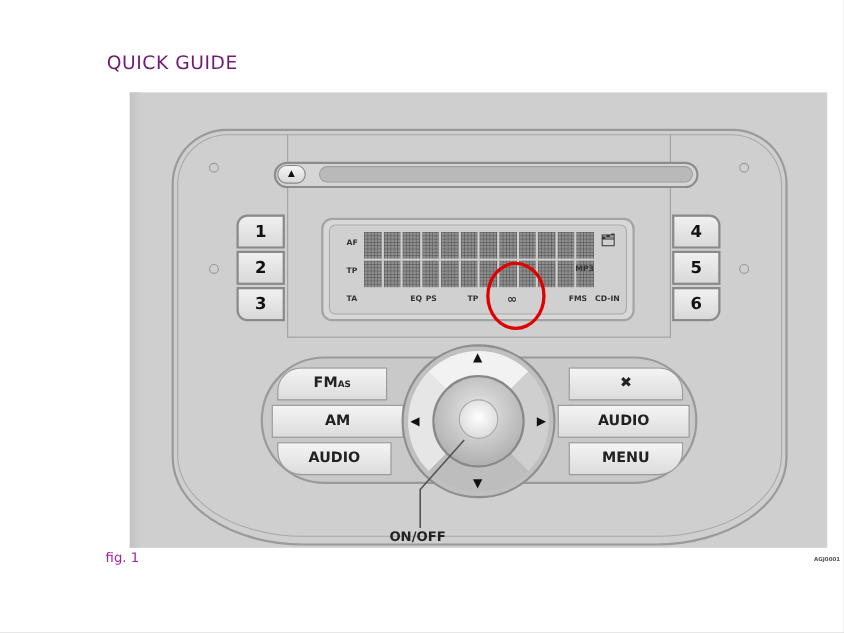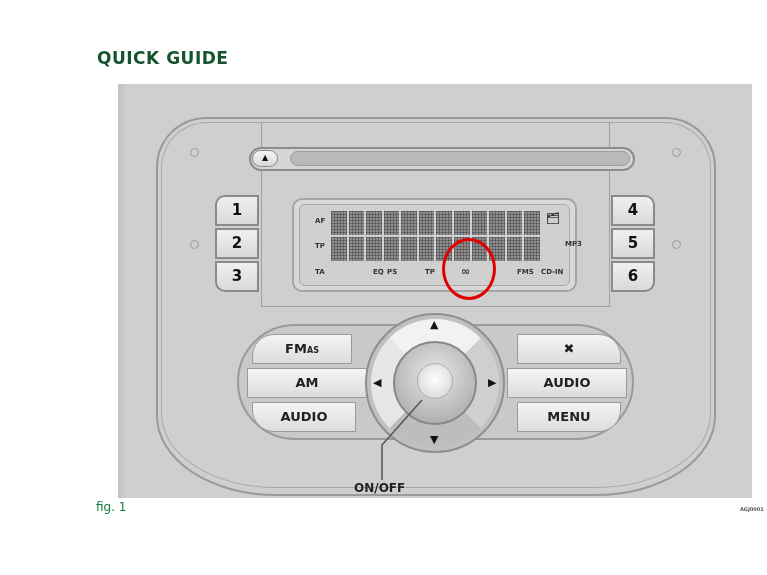--- a/index.html
+++ b/index.html
@@ -1,17 +1,17 @@
 <!DOCTYPE html>
 <html><head>
 <meta charset="utf-8">
 <style>
   html, body { margin:0; padding:0; }
   body { width:767px; height:575px; background:#ffffff; position:relative; overflow:hidden; font-family:"DejaVu Sans", sans-serif; }
-  .title { position:absolute; left:97px; top:48px; font-family:"DejaVu Sans", sans-serif; font-weight:700; font-size:17px; letter-spacing:0.5px; color:#14532d; }
+  .title { position:absolute; left:97px; top:48px; font-family:"DejaVu Sans", sans-serif; font-weight:400; font-size:17px; letter-spacing:0.5px; color:#701a75; }
   .outer { position:absolute; left:118px; top:84px; width:634px; height:414px; background:#cfcfcf; }
   .outer-shadow-l { position:absolute; left:118px; top:84px; width:10px; height:414px; background:linear-gradient(90deg,#c2c2c2,#cfcfcf); }
   .bezel { position:absolute; left:156px; top:117px; width:560px; height:379px; border:2px solid #9a9a9a; border-radius:50px 50px 120px 120px / 50px 50px 80px 80px; box-sizing:border-box; }
   .bezel-inner { position:absolute; left:161px; top:122px; width:550px; height:366px; border:1.5px solid #a8a8a8; border-radius:46px 46px 114px 114px / 46px 46px 74px 74px; box-sizing:border-box; }
   .center-panel { position:absolute; left:261px; top:122px; width:349px; height:185px; border-left:1.5px solid #a0a0a0; border-right:1.5px solid #a0a0a0; border-bottom:1.5px solid #a0a0a0; box-sizing:border-box; }
   .screw { position:absolute; width:9px; height:9px; border:1.5px solid #9a9a9a; border-radius:50%; box-sizing:border-box; }
   .slot-wrap { position:absolute; left:249px; top:147px; width:386px; height:24px; border:2px solid #8c8c8c; border-radius:12px; background:#d5d5d5; box-sizing:border-box; }
   .eject { position:absolute; left:252px; top:150px; width:26px; height:17px; border-radius:9px; border:1.5px solid #888; background:linear-gradient(#f5f5f5,#d8d8d8); box-sizing:border-box; font-size:8px; text-align:center; line-height:14px; color:#111; }
   .slot { position:absolute; left:290px; top:151px; width:340px; height:15px; border-radius:8px; background:#b9b9b9; border:1px solid #9e9e9e; box-sizing:border-box; }
   .preset { position:absolute; width:44px; height:31px; background:linear-gradient(#f0f0f0,#d9d9d9); border:2px solid #8a8a8a; box-sizing:border-box; font-weight:bold; font-size:15px; text-align:center; line-height:27px; color:#111; }
@@ -23,21 +23,21 @@
   .circle { position:absolute; left:442px; top:238px; width:54px; height:62px; border:3px solid #e00000; border-radius:50%; box-sizing:border-box; }
   .lower-l { position:absolute; left:237px; top:324px; width:180px; height:116px; border:2px solid #9a9a9a; border-radius:60px 0 0 60px; background:#c9c9c9; box-sizing:border-box; }
   .lower-r { position:absolute; left:452px; top:324px; width:182px; height:116px; border:2px solid #9a9a9a; border-radius:0 60px 60px 0; background:#c9c9c9; box-sizing:border-box; }
   .lbtn { position:absolute; height:30px; background:linear-gradient(#f4f4f4,#dcdcdc); border:1.5px solid #9a9a9a; box-sizing:border-box; font-weight:bold; font-size:13px; text-align:center; line-height:27px; color:#222; }
   .dpad-outer { position:absolute; left:365px; top:313px; width:140px; height:140px; border-radius:50%; background:#c0c0c0; border:2px solid #8e8e8e; box-sizing:border-box; }
   .dpad-ring { position:absolute; left:371px; top:319px; width:128px; height:128px; border-radius:50%; background:conic-gradient(#f2f2f2 0deg 45deg,#cfcfcf 45deg 135deg,#bdbdbd 135deg 225deg,#e6e6e6 225deg 315deg,#f2f2f2 315deg 360deg); }
   .knob-outer { position:absolute; left:393px; top:341px; width:84px; height:84px; border-radius:50%; background:radial-gradient(circle at 50% 40%,#e8e8e8,#9f9f9f); border:2px solid #888; box-sizing:border-box; }
   .knob-inner { position:absolute; left:417px; top:363px; width:36px; height:36px; border-radius:50%; background:radial-gradient(circle at 50% 45%,#ffffff,#d0d0d0); border:1px solid #aaa; box-sizing:border-box; }
   .arrow { position:absolute; font-size:11px; color:#111; }
   .onoff { position:absolute; left:354px; top:481px; font-size:12px; font-weight:bold; color:#222;text-align:center; }
-  .fig { position:absolute; left:96px; top:500px; font-size:12px; color:#15803d; }
+  .fig { position:absolute; left:96px; top:500px; font-size:12px; color:#a21caf; }
   .code { position:absolute; left:740px; top:506px; font-size:5px; font-weight:bold; color:#555; }
 </style>
 </head>
 <body>
 
 <div class="title">QUICK GUIDE</div>
 
 <div class="outer"></div>
 <div class="outer-shadow-l"></div>
 <div class="bezel"></div>
@@ -86,21 +86,21 @@
     <div></div>
     <div></div>
     <div></div>
     <div></div>
     <div></div>
 </div>
 
 <span class="ind" style="left:315px;top:217px;">AF</span>
 <span class="ind" style="left:315px;top:242px;">TP</span>
 <span class="ind" style="left:546px;top:212px;font-size:11px;">🗂</span>
-<span class="ind" style="left:565px;top:240px;text-align:center;">MP3</span>
+<span class="ind" style="left:523px;top:240px;text-align:center;">MP3</span>
 
 <span class="ind" style="left:315px;top:268px;">TA</span>
 <span class="ind" style="left:352px;top:268px;margin-left:21px;">EQ</span>
 <span class="ind" style="left:387px;top:268px;">PS</span>
 <span class="ind" style="left:425px;top:268px;">TP</span>
 <span class="ind" style="left:461px;top:265px;font-size:11px;">∞</span>
 <span class="ind" style="left:503px;top:268px;margin-left:14px;">FMS</span>
 <span class="ind" style="left:541px;top:268px;">CD-IN</span>
 
 <div class="circle"></div>

